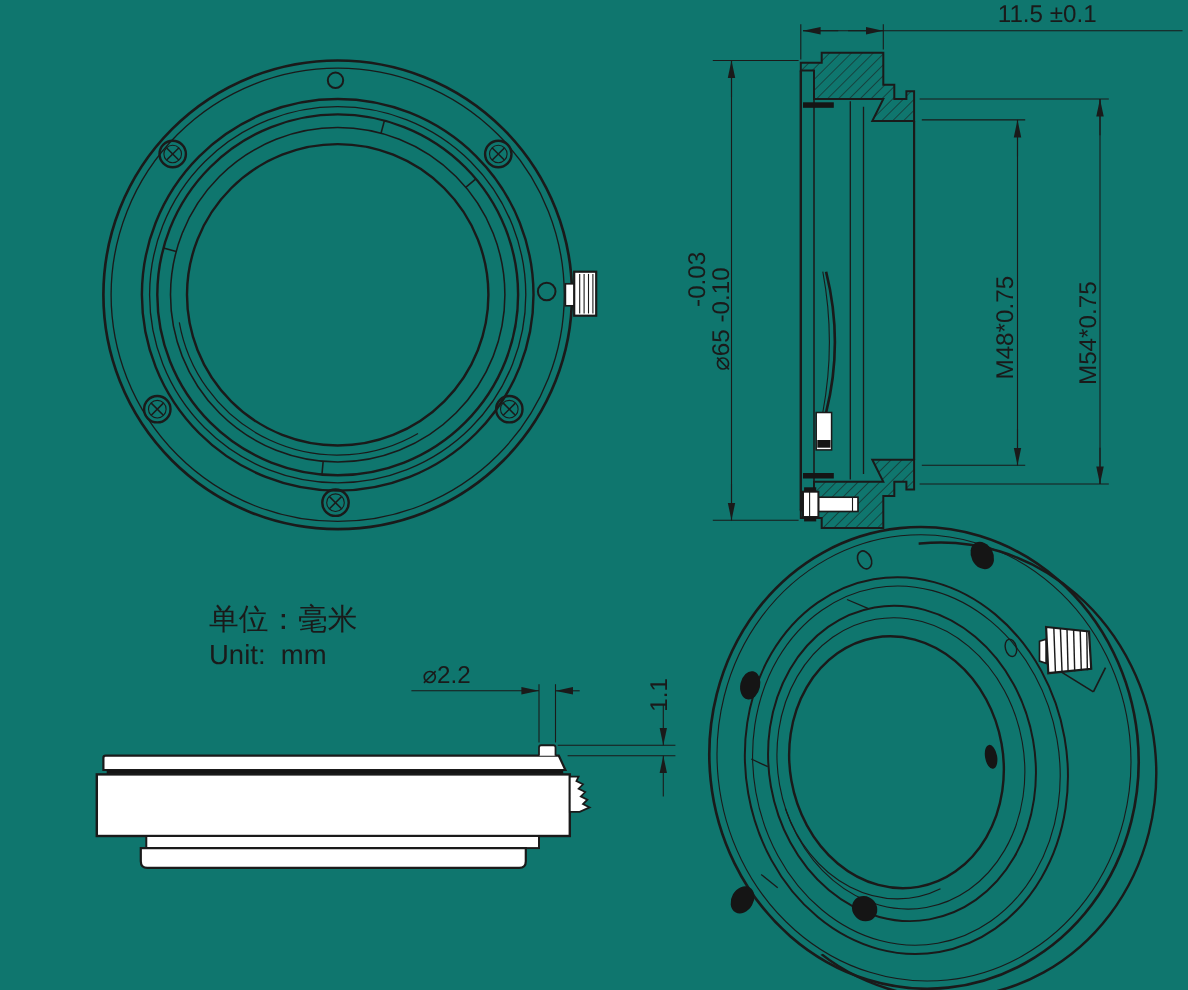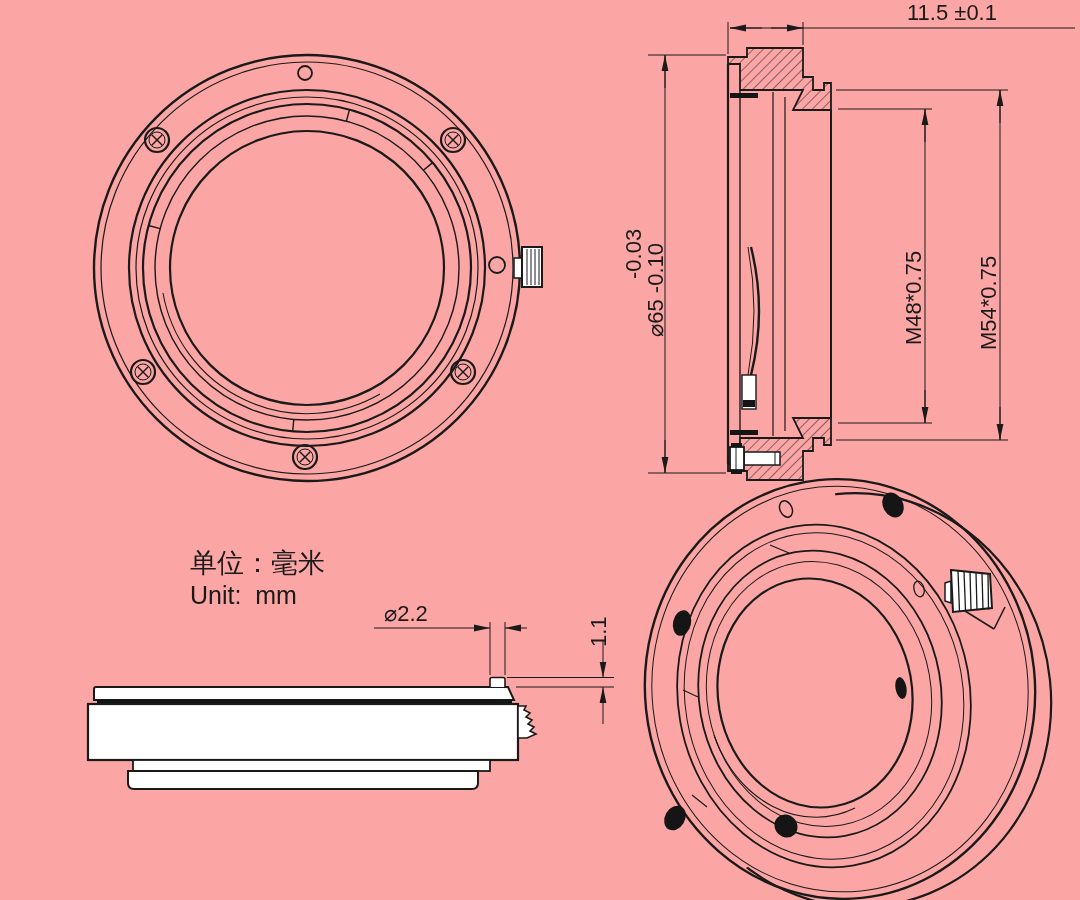--- a/index.html
+++ b/index.html
@@ -1,16 +1,16 @@
 <!DOCTYPE html>
 <html><head>
 <meta charset="utf-8">
 <style>
   html,body{margin:0;padding:0;background:#ffffff;}
-  .page{width:1080px;height:900px;position:relative;background:#fca5a5;overflow:hidden;}
+  .page{width:1080px;height:900px;position:relative;background:#0f766e;overflow:hidden;}
   svg text{font-family:"Liberation Sans","DejaVu Sans",sans-serif;fill:#1a1a1a;}
   .dimtxt{font-size:22px;}
   .notetxt-cn{font-size:27px;}
   .notetxt-en{font-size:25px;}
 </style>
 </head>
 <body>
 
 <div class="page">
 <svg width="1080" height="900" viewBox="0 0 1080 900">

